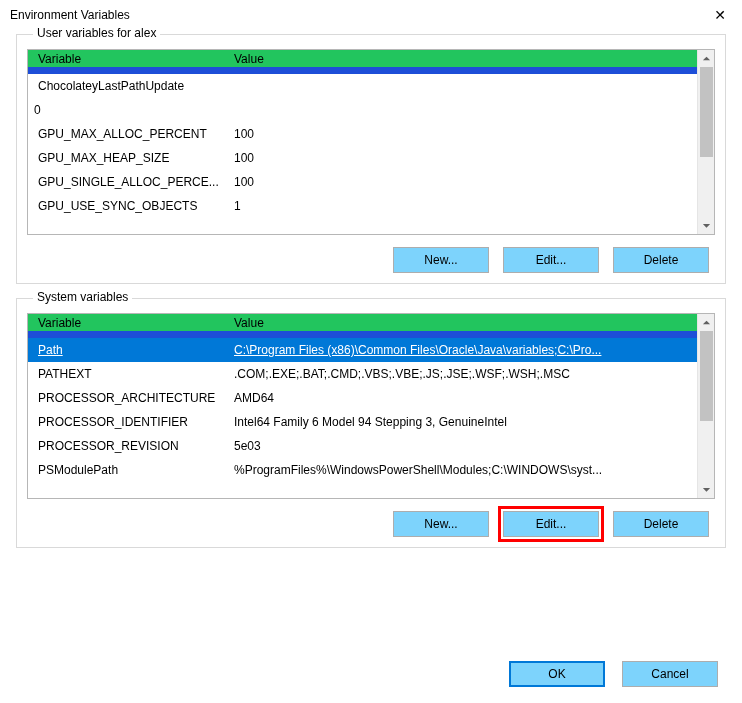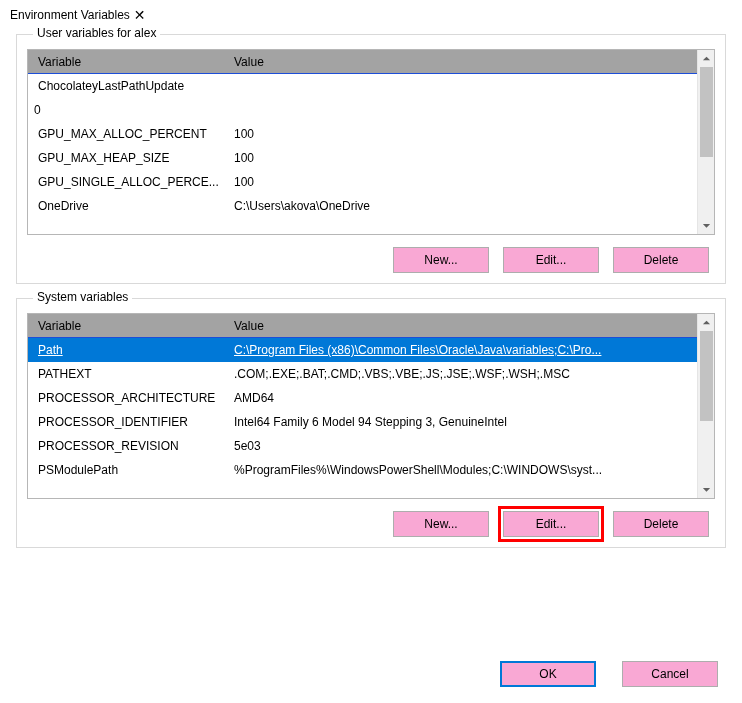--- a/index.html
+++ b/index.html
@@ -15,22 +15,24 @@
     .window {
       width: 742px;
       height: 703px;
       background: #fff;
       display: flex;
       flex-direction: column;
     }
     .titlebar {
       display: flex;
       align-items: center;
+      justify-content: space-between;
       padding: 8px 12px 8px 10px;
       font-size: 12px;
+      gap: 48px;
     }
     .close-x {
       font-size: 14px;
       line-height: 1;
       cursor: default;
       padding: 0 4px;
     }
     .content {
       flex: 1;
       padding: 4px 16px 10px 16px;
@@ -57,22 +59,22 @@
       height: 186px;
       position: relative;
       overflow: hidden;
     }
     .lv-header, .lv-row {
       display: flex;
       align-items: center;
       height: 24px;
     }
     .lv-header {
-      border-bottom: 1px solid #1d4ed8;
-      background: #a3a3a3;
+      border-bottom: 7px solid #1d4ed8;
+      background: #22c55e;
     }
     .lv-col-var { width: 200px; padding-left: 10px; }
     .lv-col-val { flex: 1; padding-left: 6px; white-space: nowrap; overflow: hidden; text-overflow: ellipsis; padding-right: 22px;}
     .lv-rows { }
     .lv-row { }
     .lv-row.selected { background: #0078d7; color: #fff; text-decoration: underline; }
     .scrollbar {
       position: absolute;
       right: 0; top: 0; bottom: 0;
       width: 17px;
@@ -97,36 +99,36 @@
     .btn-row {
       display: flex;
       justify-content: flex-end;
       gap: 14px;
       padding: 12px 6px 0 0;
     }
     .btn {
       width: 96px;
       height: 26px;
       border: 1px solid #adadad;
-      background: #f9a8d4;
+      background: #7dd3fc;
       font-family: inherit;
       font-size: 12px;
       text-align: center;
       line-height: 24px;
       cursor: default;
     }
     .btn.ok { border: 2px solid #0078d7; line-height: 22px; }
     .btn.highlighted {
       outline: 3px solid #ff0000;
       outline-offset: 2px;
     }
     .footer {
       display: flex;
       justify-content: flex-end;
-      gap: 26px;
+      gap: 17px;
       padding: 6px 24px 16px 0;
     }
   </style>
 </head>
 <body>
 
 <div class="window">
   <div class="titlebar">
     <span>Environment Variables</span>
     <span class="close-x">✕</span>
@@ -154,22 +156,22 @@
             </div>
             <div class="lv-row">
               <div class="lv-col-var">GPU_MAX_HEAP_SIZE</div>
               <div class="lv-col-val">100</div>
             </div>
             <div class="lv-row">
               <div class="lv-col-var">GPU_SINGLE_ALLOC_PERCE...</div>
               <div class="lv-col-val">100</div>
             </div>
             <div class="lv-row">
-              <div class="lv-col-var">OneDrive</div>
-              <div class="lv-col-val">C:\Users\akova\OneDrive</div>
+              <div class="lv-col-var">GPU_USE_SYNC_OBJECTS</div>
+              <div class="lv-col-val">1</div>
             </div>
           </div>
         <div class="scrollbar">
           <div class="scroll-arrow up">⏶</div>
           <div class="scroll-thumb" style="top:17px;height:90px"></div>
           <div class="scroll-arrow down">⏷</div>
         </div>
       </div>
       <div class="btn-row">
         <div class="btn">New...</div>

